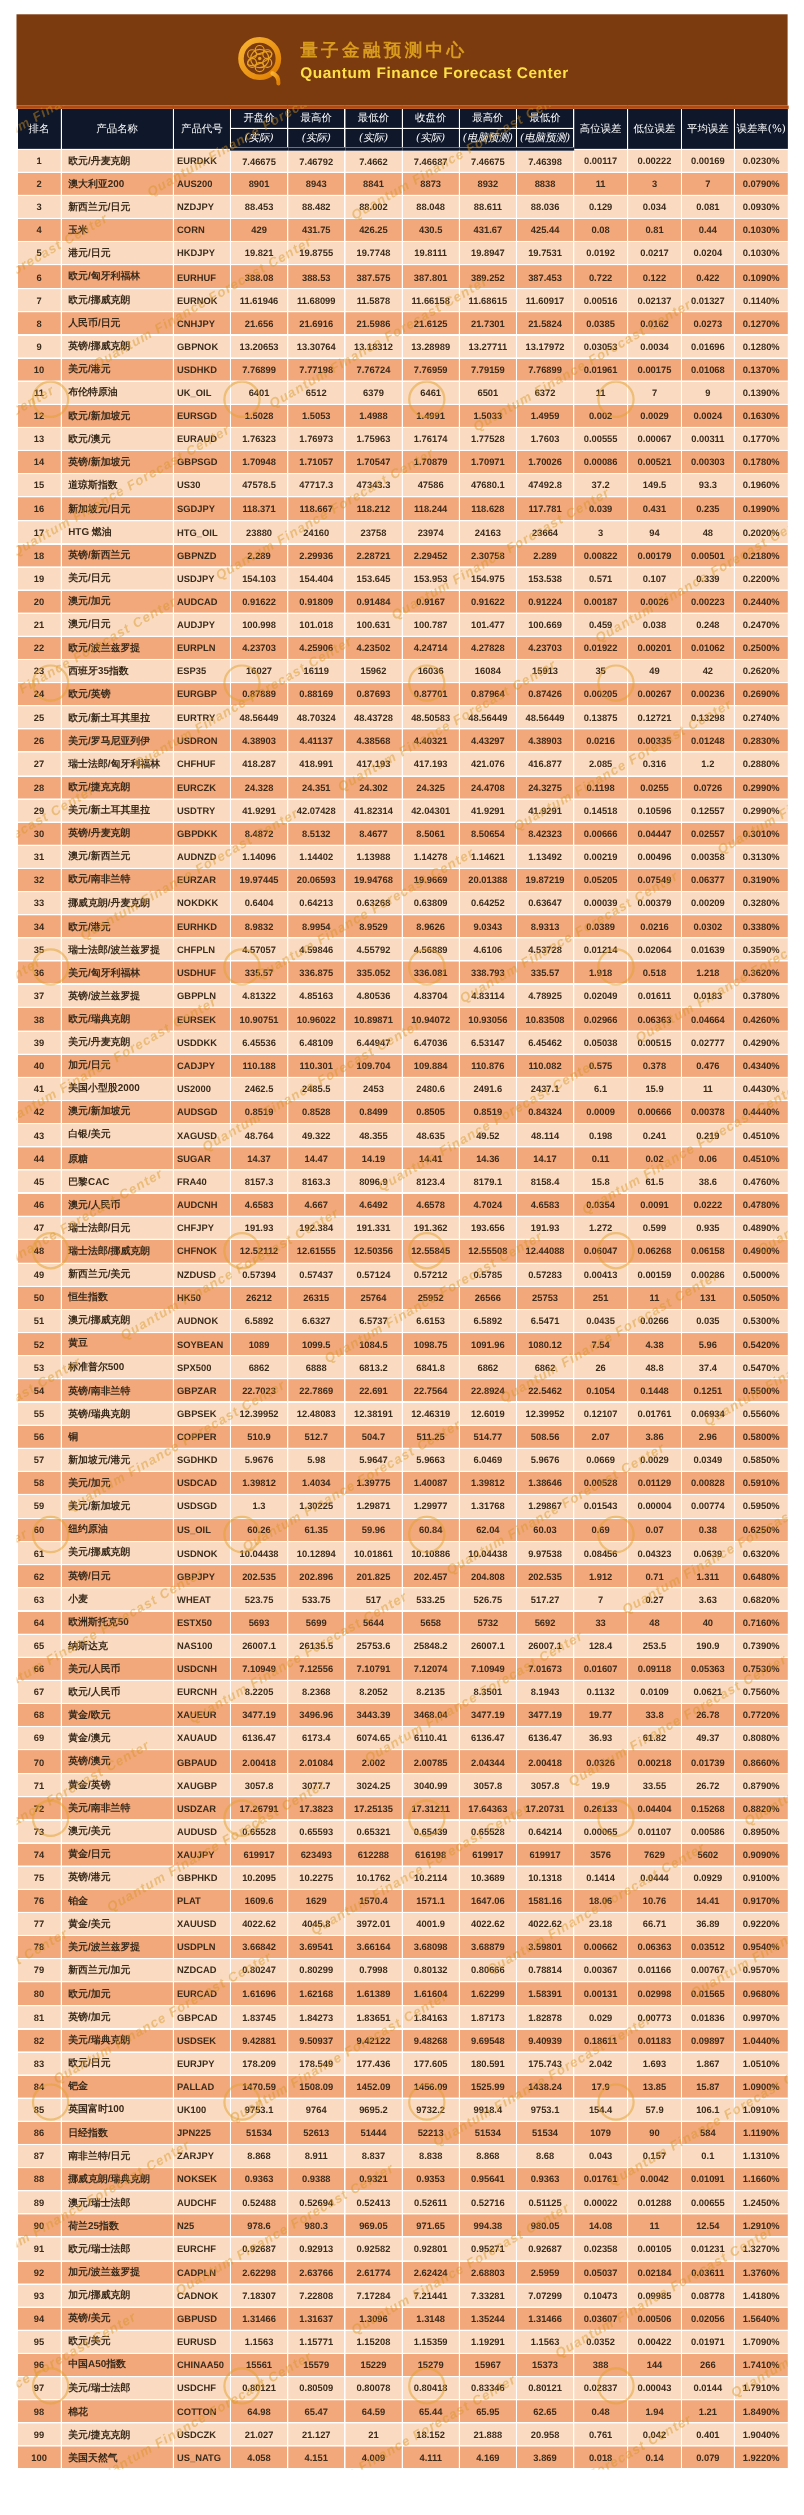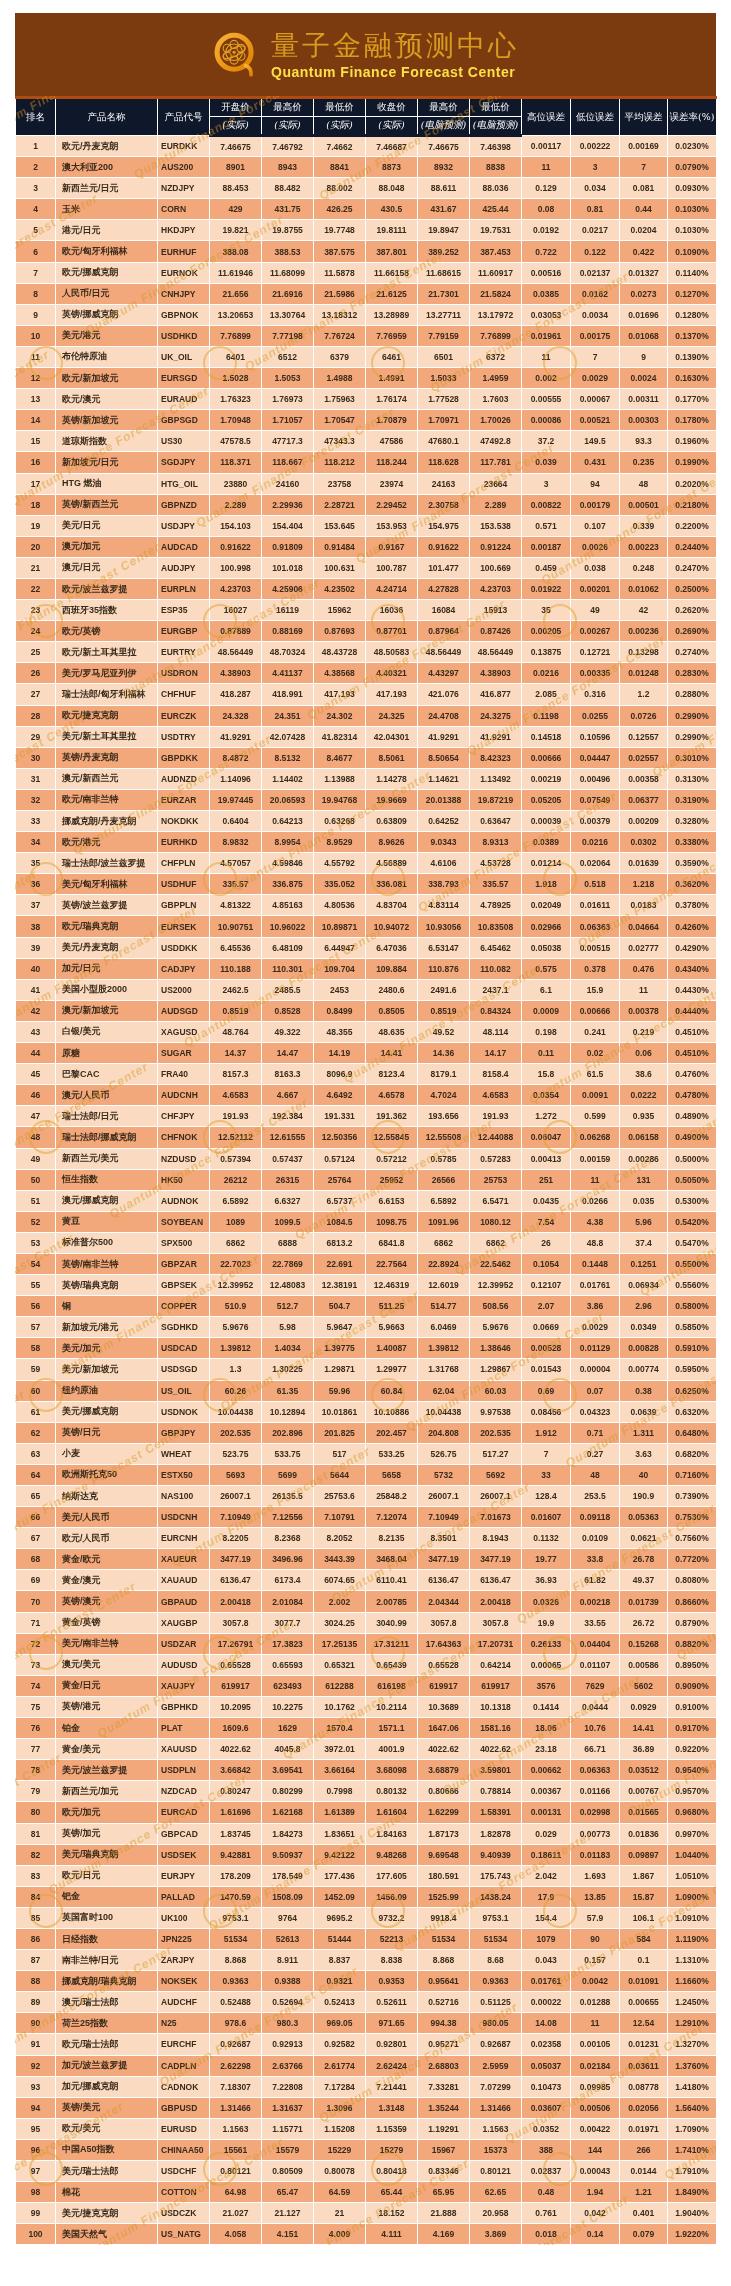--- a/index.html
+++ b/index.html
@@ -15,21 +15,21 @@
   
   .banner {
     background: #7c3b0f; height: 83px;
     display: flex; flex-direction: column; align-items: center; justify-content: center;
     padding-top: 2px;
   }
   .brand { display: flex; align-items: center; gap: 13px; }
   .logo { width: 46px; height: 46px; flex: 0 0 auto; }
   .titles { display: flex; flex-direction: column; align-items: flex-start; line-height: 1.05; }
   .title-cn {
-    font-size: 28px; font-weight: normal; color: #d89b1e; letter-spacing: 3px;
+    font-size: 16px; font-weight: bold; color: #d89b1e; letter-spacing: 3px;
     font-family: "DejaVu Serif", "Liberation Serif", serif;
   }
   .title-en { font-size: 14px; font-weight: bold; color: #fde047; letter-spacing: .5px; margin-top: 4px; }
   .subtitle {
     color: #ffffff; font-weight: bold; font-size: 15.5px; letter-spacing: 1px;
     margin-top: 4px; white-space: pre;
     font-family: "DejaVu Serif", "Liberation Serif", serif;
   }
 
   

